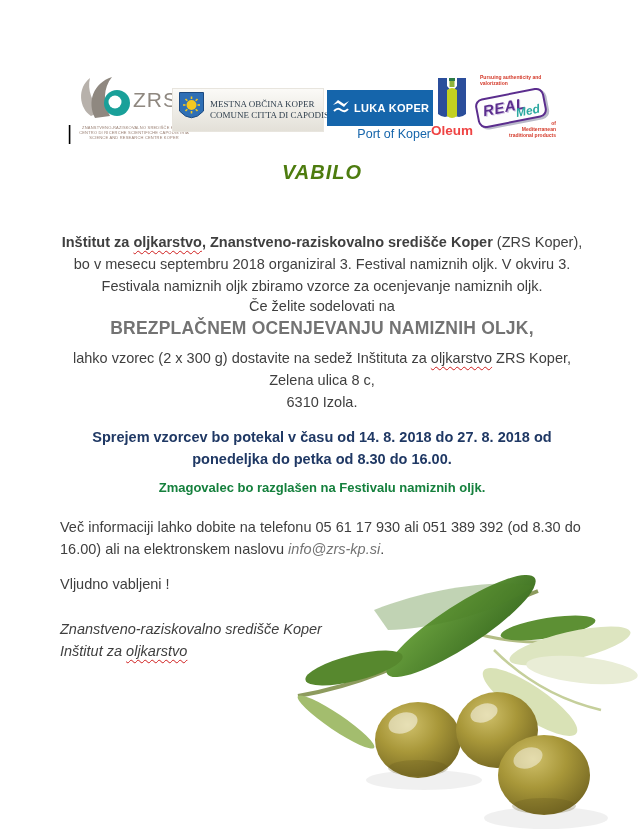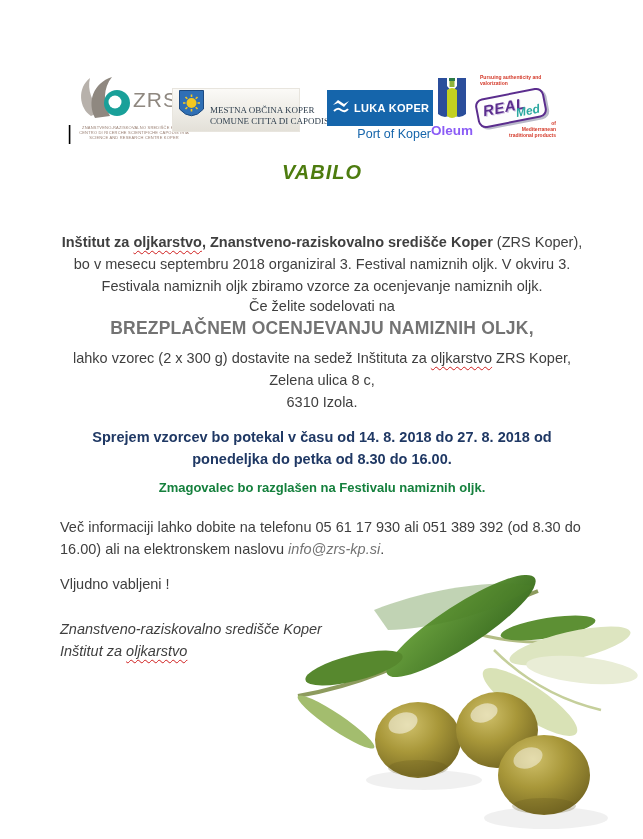--- a/index.html
+++ b/index.html
@@ -12,35 +12,35 @@
   .logo-row { position:absolute; left:70px; top:74px; width:500px; height:66px; }
   .logo { position:absolute; }
 
   
   .zrs { left:5px; top:2px; width:118px; height:62px; }
   .zrs-top { display:flex; align-items:center; }
   .zrs-acronym { font-size:21px; font-weight:normal; color:#8f8880; letter-spacing:1px; margin-left:2px; }
   .zrs-caption { margin-top:1px; text-align:center; font-size:4px; line-height:5px; color:#9a8074; letter-spacing:.2px; }
 
   
-  .mok { left:102px; top:14px; width:128px; height:44px;
+  .mok { left:102px; top:14px; width:152px; height:44px;
     background:linear-gradient(#fbfaf7,#e3e0d8); border:1px solid #e8e5de;
-    display:flex; align-items:flex-end; padding:4px 6px; }
+    display:flex; align-items:center; padding:16px 6px; }
   .mok-text { font-family:"Liberation Serif", serif; font-size:9px; line-height:11px;
     color:#31404f; margin-left:6px; white-space:nowrap; }
 
   
   .luka { left:257px; top:16px; width:106px; height:40px; }
   .luka-bar { width:106px; height:23px; background:#1565ab; display:flex; align-items:center; padding:18px 5px; }
   .luka-name { color:#ffffff; font-weight:bold; font-size:11px; letter-spacing:.3px; margin-left:4px; white-space:nowrap; }
   .luka-sub { text-align:right; font-size:12.5px; color:#1565ab; margin-top:1px; padding-right:2px; }
 
   
   .oleum { left:358px; top:4px; width:48px; height:62px; text-align:center; }
-  .oleum-name { font-size:13.5px; font-weight:bold; color:#8b5cf6; margin-top:-1px; }
+  .oleum-name { font-size:13.5px; font-weight:bold; color:#ef4444; margin-top:-1px; }
 
   
   .realmed { left:400px; top:0px; width:86px; height:66px; font-weight:bold; }
   .realmed-top { font-size:5px; line-height:6px; color:#d43a2a; padding-left:10px; }
   .realmed-box { position:absolute; left:6px; top:19px; width:70px; height:30px;
     background:#fdfdfd; border:2px solid #5b2d8e; border-radius:8px;
     transform:rotate(-11deg); box-shadow:2px 2px 0 #b9b9c9; }
   .realmed-real { position:absolute; left:5px; top:2px; font-size:15px; font-style:italic;
     color:#5b2d8e; letter-spacing:.5px; text-shadow:1px 1px 0 #cfc2e2; }
   .realmed-med { position:absolute; right:5px; bottom:0px; font-size:12px; font-style:italic; color:#2aa8a0; }

